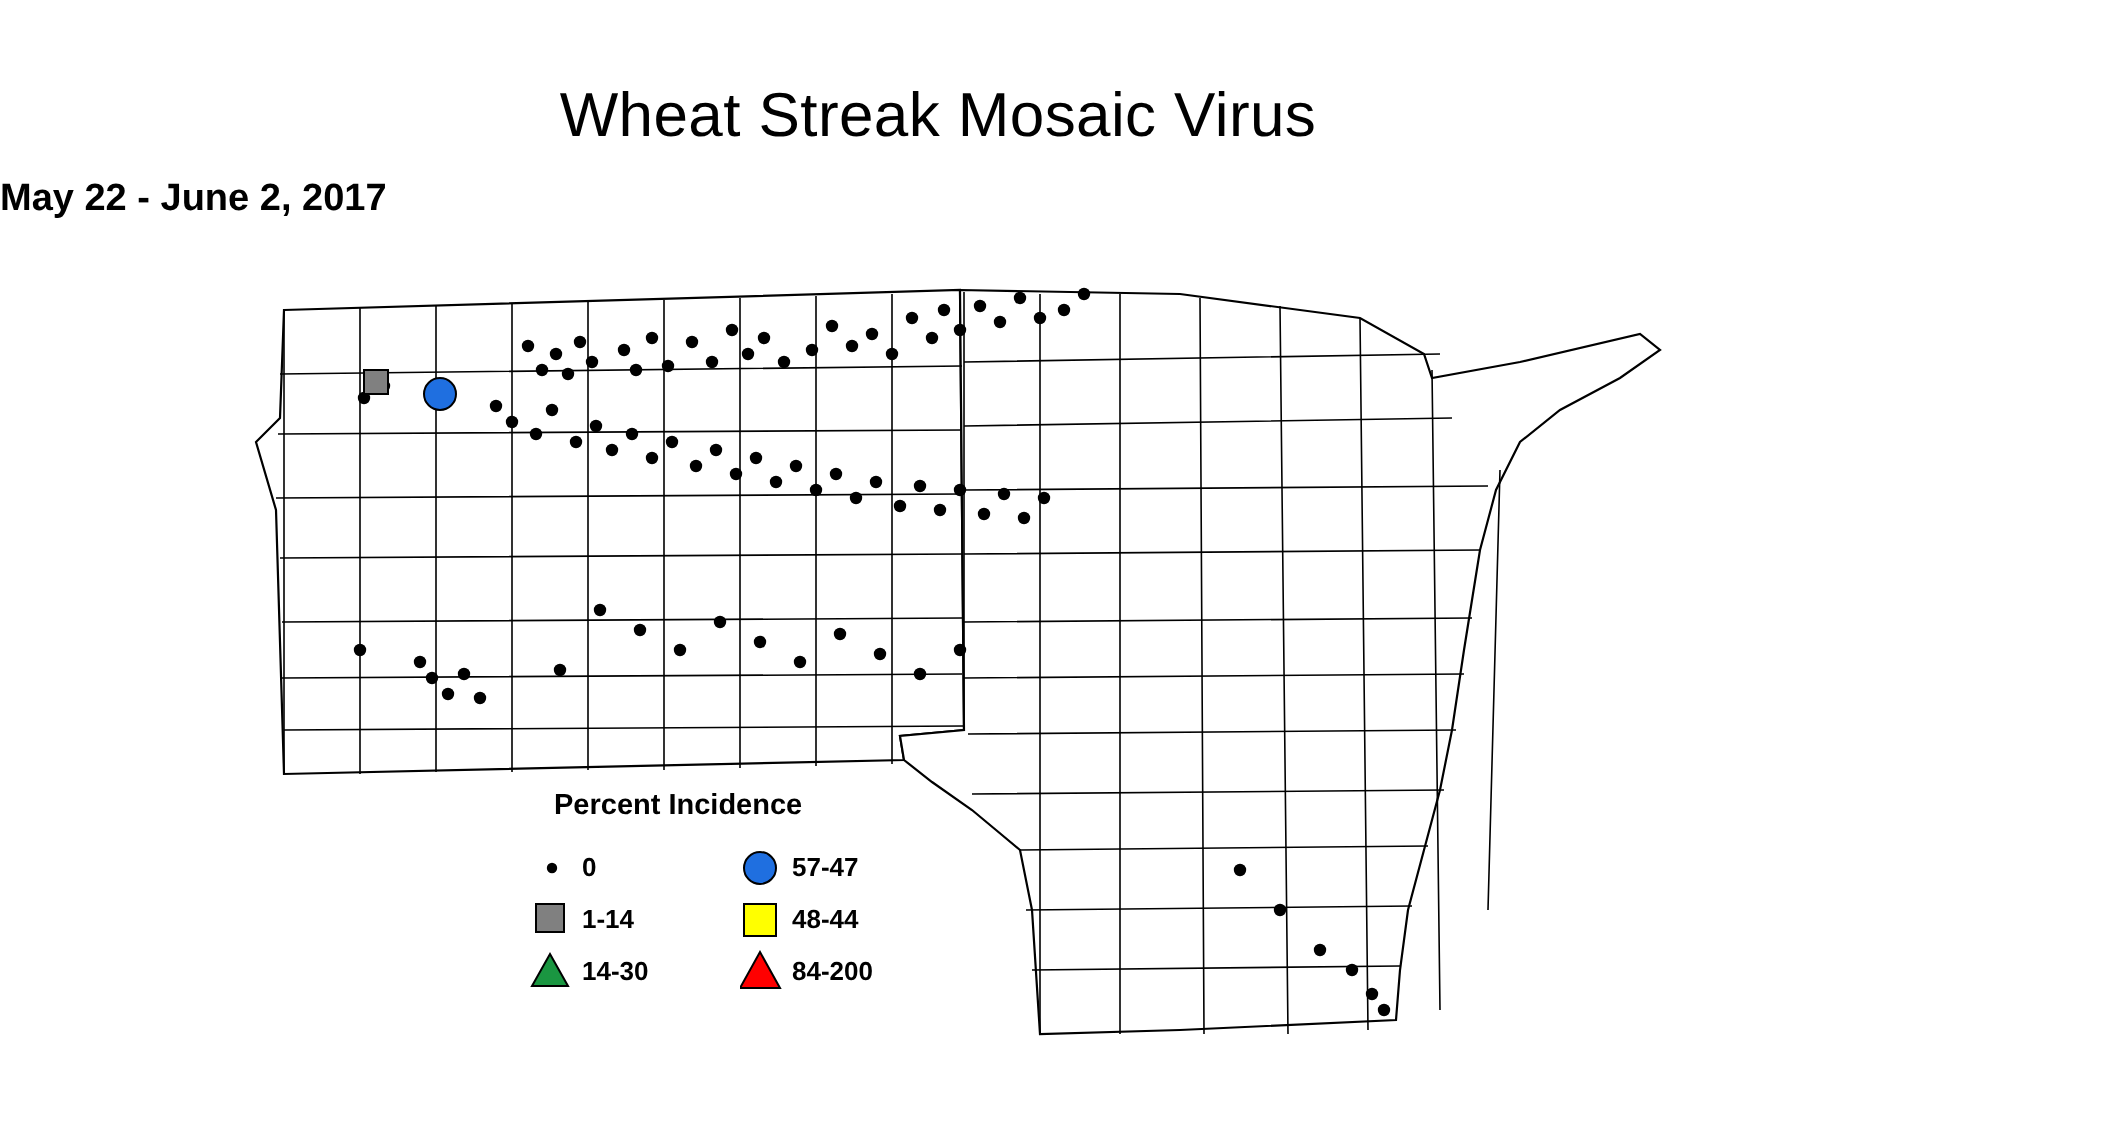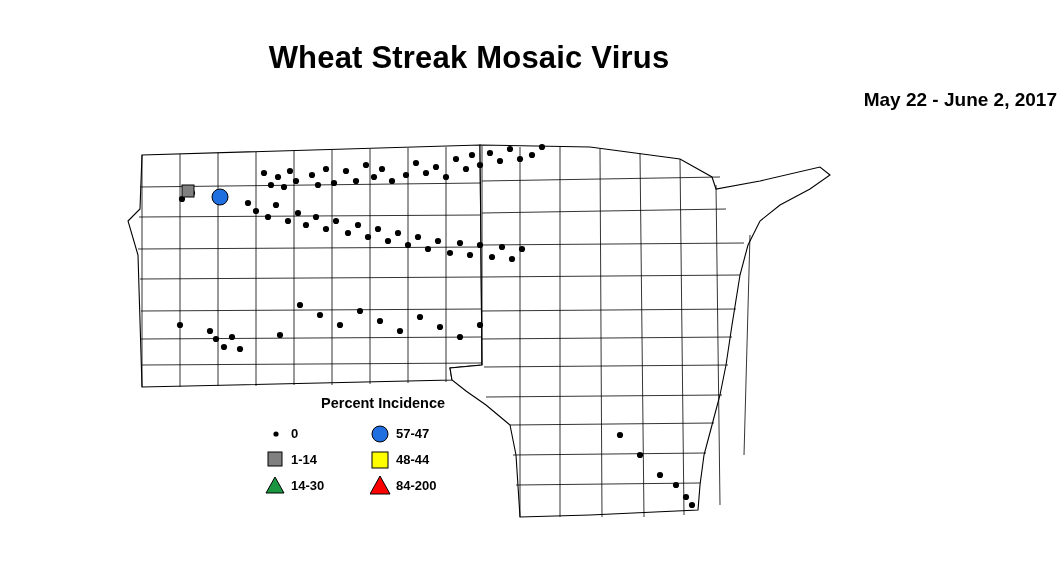--- a/index.html
+++ b/index.html
@@ -20,30 +20,30 @@
     height: 562px;
     background: #ffffff;
   }
   #title {
     position: absolute;
     top: 40px;
     left: 0;
     width: 938px;
     text-align: center;
     font-size: 31px;
-    font-weight: bold;
+    font-weight: normal;
     color: #000000;
     letter-spacing: 0.2px;
   }
   #subtitle {
     position: absolute;
     top: 89px;
     left: 0;
     width: 1057px;
-    text-align: right;
+    text-align: left;
     font-size: 19px;
     font-weight: bold;
     color: #000000;
   }
   #map-area {
     position: absolute;
     top: 125px;
     left: 120px;
     width: 740px;
     height: 420px;
@@ -61,21 +61,20 @@
     height: 110px;
   }
   #legend-title {
     position: absolute;
     left: 12px;
     top: 0;
     font-size: 14.5px;
     font-weight: bold;
     color: #000000;
     white-space: nowrap;
-    margin-left: 44px;
   }
   .legend-row {
     position: absolute;
     height: 24px;
   }
   .legend-sym {
     position: absolute;
     left: 0;
     top: 0;
     width: 22px;

